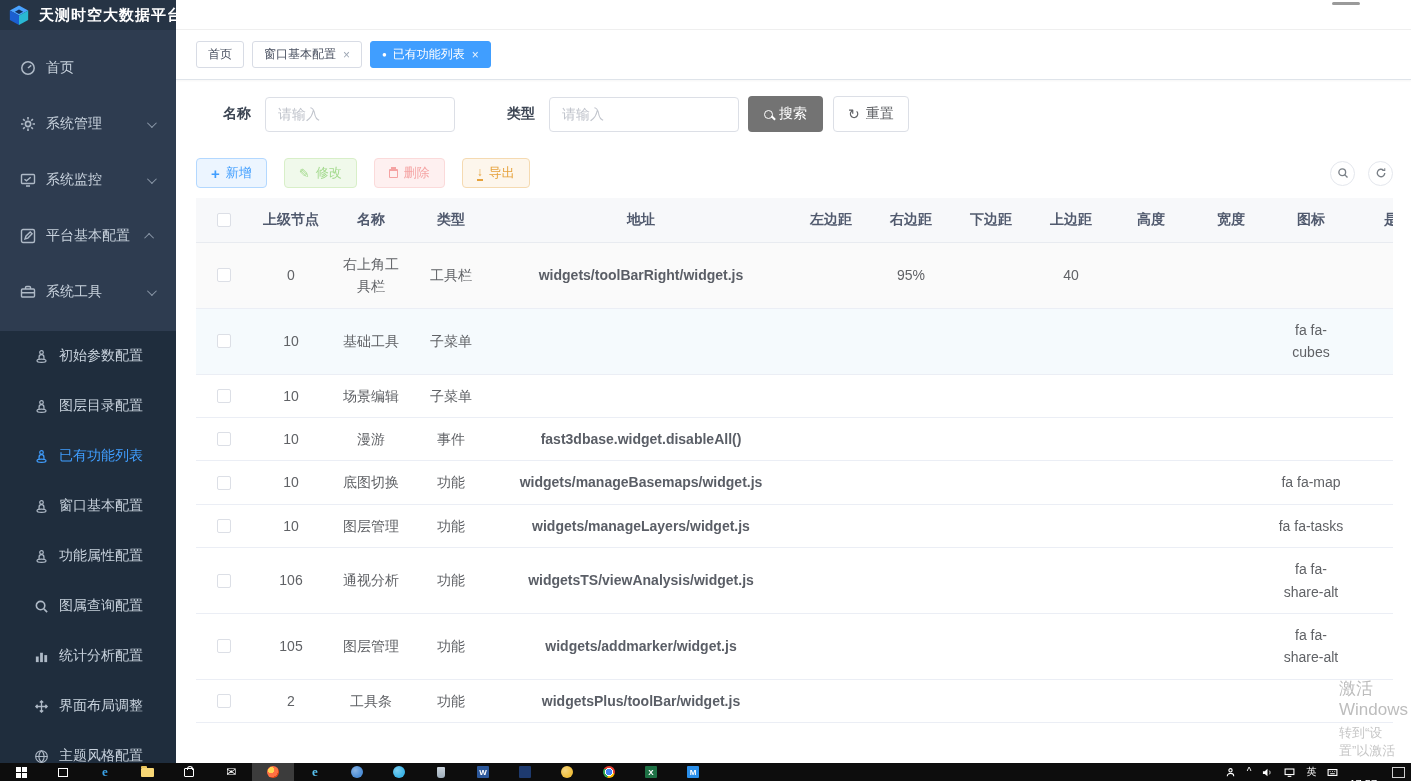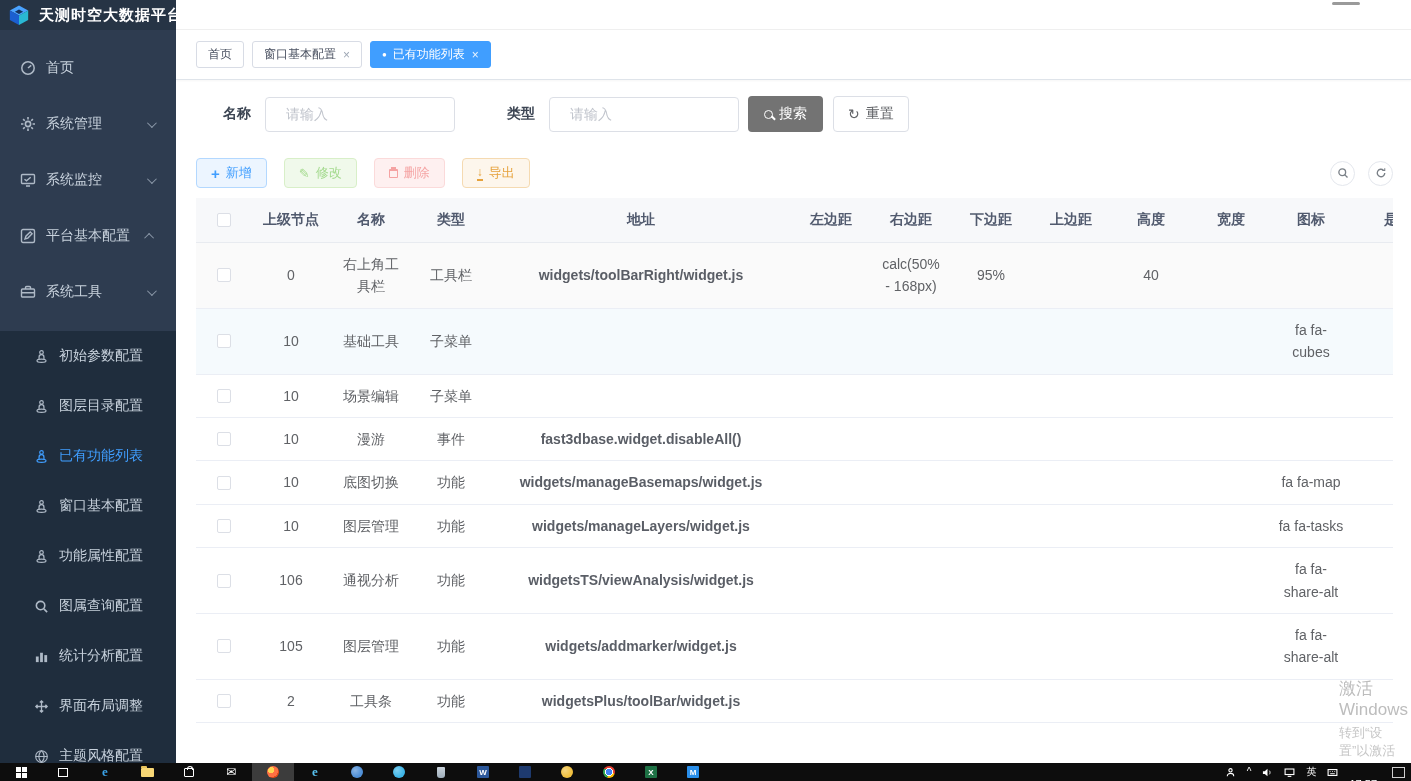--- a/index.html
+++ b/index.html
@@ -33,21 +33,21 @@
   .top-pill { position:absolute; left:1156px; top:2px; width:28px; height:3px; background:#9a9a9a; border-radius:2px; }
   .tab-bar { height:50px; background:#fff; border-bottom:1px solid #dfe4ea; box-shadow:0 1px 2px rgba(0,0,0,.04); display:flex; align-items:center; padding-left:20px; gap:8px; }
   .tab { height:27px; display:inline-flex; align-items:center; padding:0 11px; border:1px solid #d8dce5; border-radius:3px; background:#fff; color:#495060; font-size:12px; cursor:pointer; }
   .tab .dot { font-size:8px; margin-right:6px; line-height:1; }
   .tab .tab-close { margin-left:7px; font-size:12px; color:#9ea7b4; line-height:1; }
   .tab.active { background:#409eff; border-color:#409eff; color:#fff; }
   .tab.active .tab-close { color:#eaf4ff; }
 
   .filter-row { display:flex; align-items:center; margin:16px 0 0 47px; }
   .filter-label { font-size:14px; font-weight:bold; color:#3d4654; margin-right:14px; }
-  .text-input { width:190px; height:35px; border:1px solid #dcdfe6; border-radius:4px; font-size:14px; padding:0 20px; color:#606266; outline:none; }
+  .text-input { width:190px; height:35px; border:1px solid #dcdfe6; border-radius:4px; font-size:14px; padding:0 12px; color:#606266; outline:none; }
   .text-input::placeholder { color:#c0c4cc; }
   .gap-lg { width:52px; }
   .btn { display:inline-flex; align-items:center; justify-content:center; border-radius:4px; cursor:pointer; border:1px solid transparent; }
   .btn-search { height:36px; padding:0 15px; background:#737373; color:#fff; font-size:14px; margin-left:9px; }
   .btn-reset { height:36px; padding:0 14px; background:#fff; border-color:#dcdfe6; color:#606266; font-size:14px; margin-left:10px; }
   .btn .bicon { margin-right:6px; display:inline-flex; align-items:center; }
 
   .action-row { display:flex; align-items:center; margin:26px 18px 0 20px; }
   .btn-sm { height:30px; padding:0 14px; font-size:13px; margin-right:17px; }
   .btn-add { background:#ecf5ff; border-color:#b3d8ff; color:#409eff; }
@@ -360,21 +360,20 @@
       <div>
           <div class="tgrid tr tint1">
             <div class="td">
               <span class="checkbox"></span>
             </div>
             <div class="td">0</div>
             <div class="td">右上角工具栏</div>
             <div class="td">工具栏</div>
             <div class="td addr">widgets/toolBarRight/widget.js</div>
             <div class="td"></div>
-            <div class="td">calc(50% - 168px)</div>
             <div class="td">95%</div>
             <div class="td"></div>
             <div class="td">40</div>
             <div class="td"></div>
             <div class="td"></div>
             <div class="td"></div>
           </div>
           <div class="tgrid tr tint2">
             <div class="td">
               <span class="checkbox"></span>

